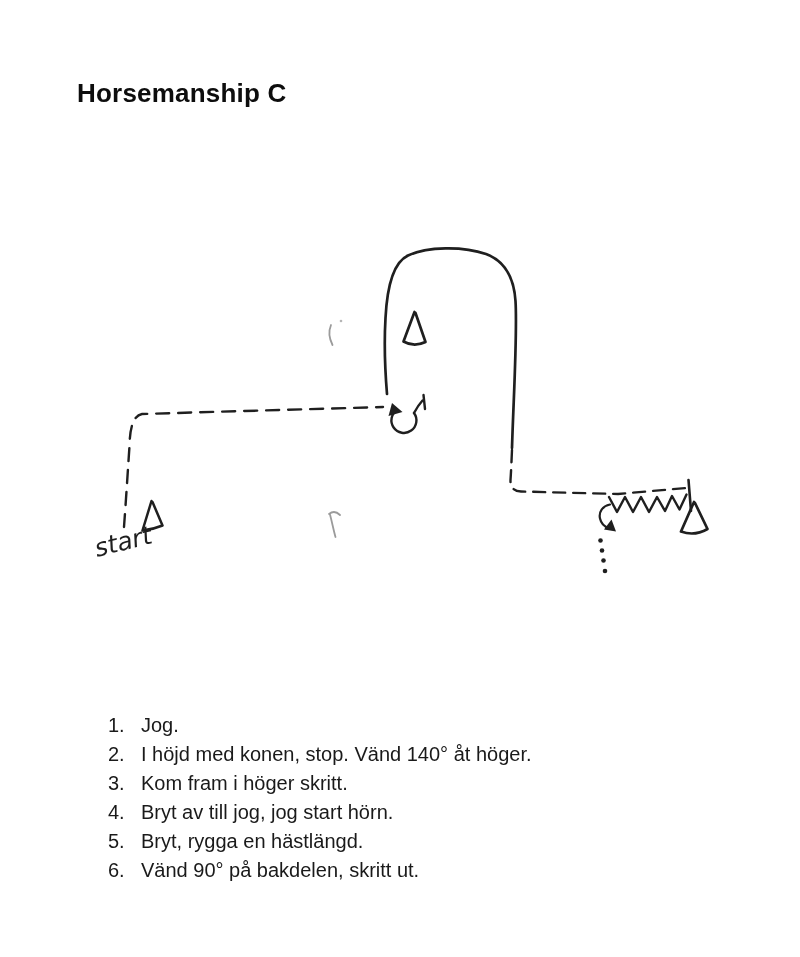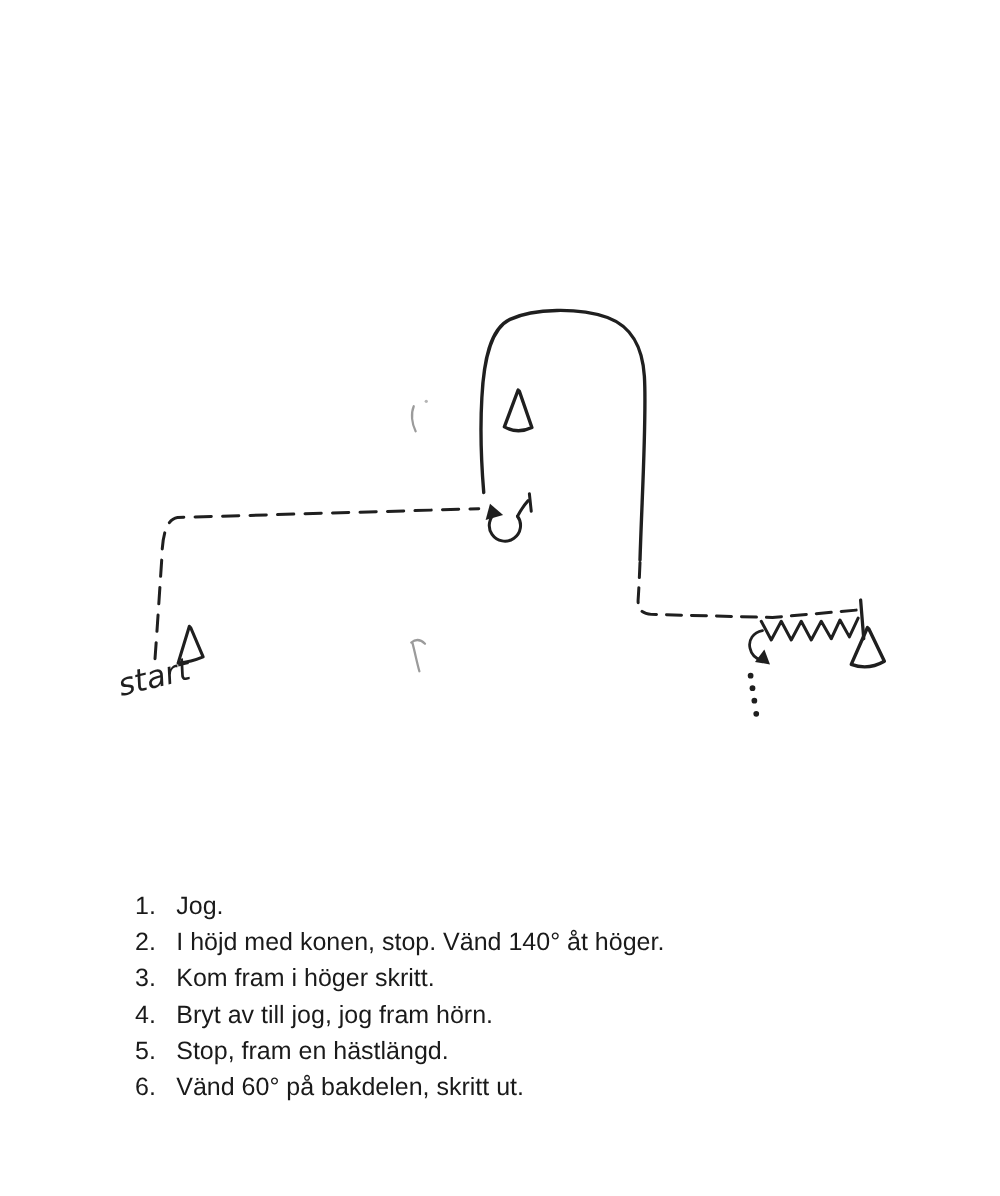--- a/index.html
+++ b/index.html
@@ -55,20 +55,21 @@
   .start-text {
     font-family: "DejaVu Sans", sans-serif;
     font-style: italic;
   }
 </style>
 </head>
 <body>
 
 <div class="page">
 
+  <div class="doc-title">Horsemanship C</div>
 
   <svg class="diagram-svg" viewBox="0 0 800 957" xmlns="http://www.w3.org/2000/svg">
 
     <g stroke="#9b9b9b" stroke-width="1.8" fill="none" stroke-linecap="round">
       <path d="M 331 325 C 328.5 331 329.5 339 332.5 345"></path>
       <circle cx="341" cy="321" r="1.3" fill="#b5b5b5" stroke="none"></circle>
       <path d="M 329 514 Q 334.5 509.5 340 515 M 330 514.5 C 332 522 333.5 530 335.5 537"></path>
     </g>
 
     <g stroke="#1f1f1f" stroke-width="2.4" fill="none" stroke-linecap="round" stroke-linejoin="round">
@@ -123,25 +124,25 @@
     <div class="instr-row">
       <span class="instr-num">2.</span>
       <span class="instr-text">I höjd med konen, stop. Vänd 140° åt höger.</span>
     </div>
     <div class="instr-row">
       <span class="instr-num">3.</span>
       <span class="instr-text">Kom fram i höger skritt.</span>
     </div>
     <div class="instr-row">
       <span class="instr-num">4.</span>
-      <span class="instr-text">Bryt av till jog, jog fram hörn.</span>
+      <span class="instr-text">Bryt av till jog, jog start hörn.</span>
     </div>
     <div class="instr-row">
       <span class="instr-num">5.</span>
-      <span class="instr-text">Stop, fram en hästlängd.</span>
+      <span class="instr-text">Bryt, rygga en hästlängd.</span>
     </div>
     <div class="instr-row">
       <span class="instr-num">6.</span>
-      <span class="instr-text">Vänd 60° på bakdelen, skritt ut.</span>
+      <span class="instr-text">Vänd 90° på bakdelen, skritt ut.</span>
     </div>
   </div>
 
 </div>
 
 </body></html>

